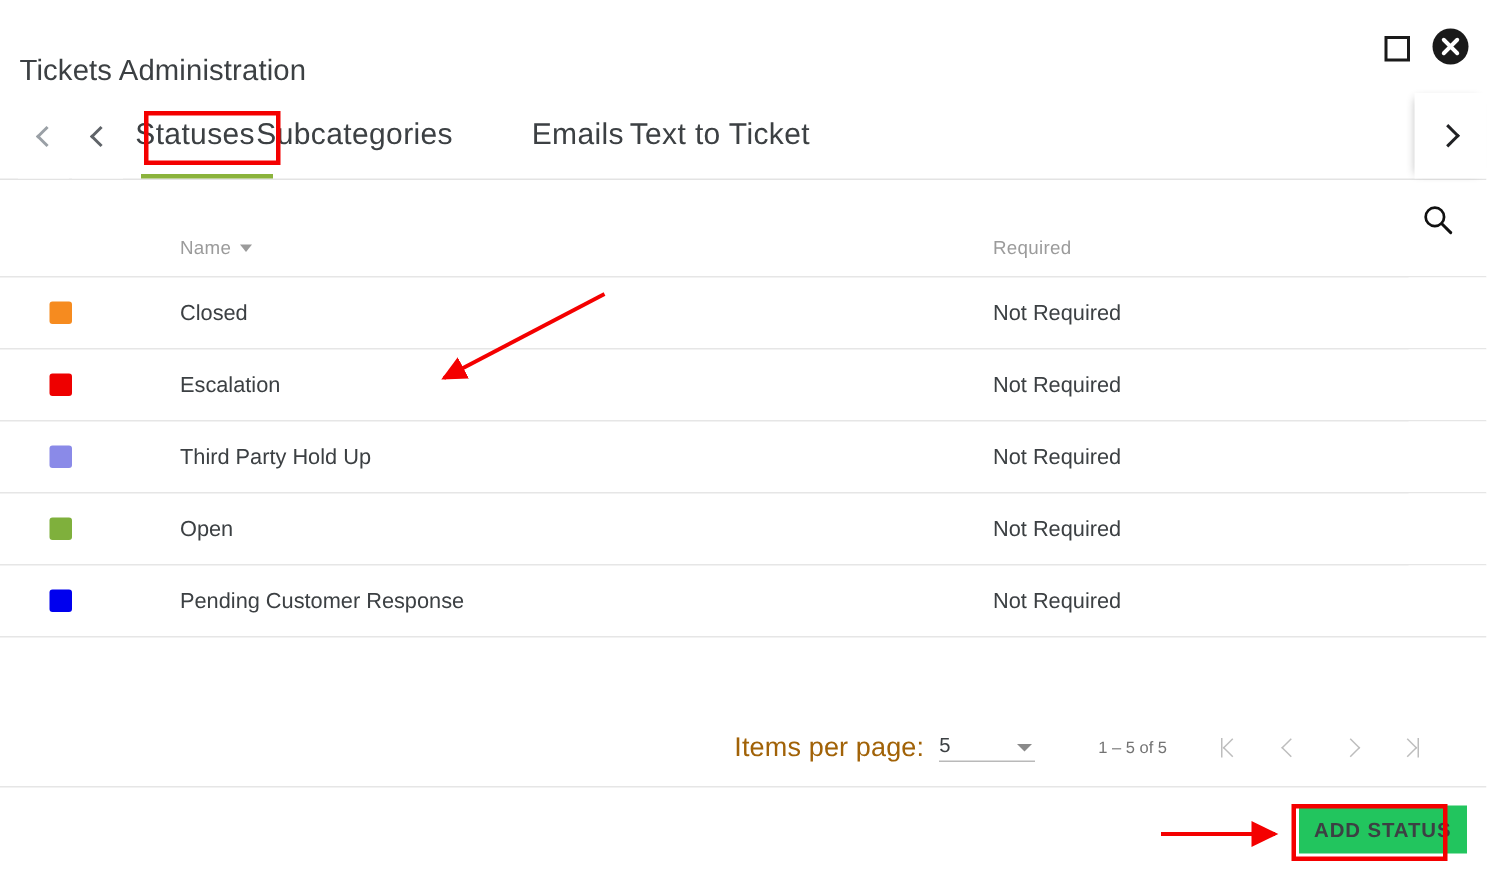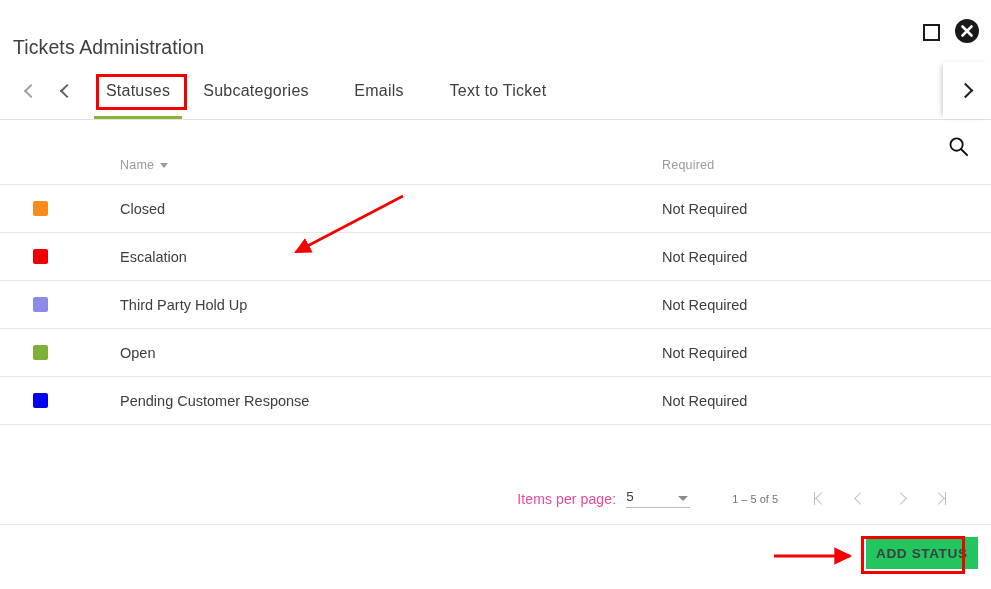--- a/index.html
+++ b/index.html
@@ -81,22 +81,22 @@
     position: absolute;
     left: 86px; top: 0;
     height: 57px;
     display: flex;
     align-items: stretch;
   }
   .tab {
     position: relative;
     display: flex;
     align-items: center;
-    justify-content: center;
-    font-size: 16px;
+    justify-content: flex-end;
+    font-size: 20px;
     color: #3c4043;
     letter-spacing: 0.25px;
     cursor: pointer;
     white-space: nowrap;
     padding: 0 20px;
   }
   .tab.active { color: #3c4043; }
   .tab.active::after {
     content: "";
     position: absolute;
@@ -201,22 +201,22 @@
   }
   .pg-inner {
     position: absolute;
     right: 31px; top: 0;
     height: 53px;
     display: flex;
     align-items: center;
     gap: 0;
   }
   .pg-label {
-    font-size: 14px;
-    color: #ec4899;
+    font-size: 18px;
+    color: #a16207;
     letter-spacing: 0.1px;
     margin-right: 10px;
   }
   .pg-select {
     position: relative;
     display: flex;
     align-items: center;
     min-width: 64px;
     border-bottom: 1px solid #b9b9b9;
     padding-bottom: 3px;

